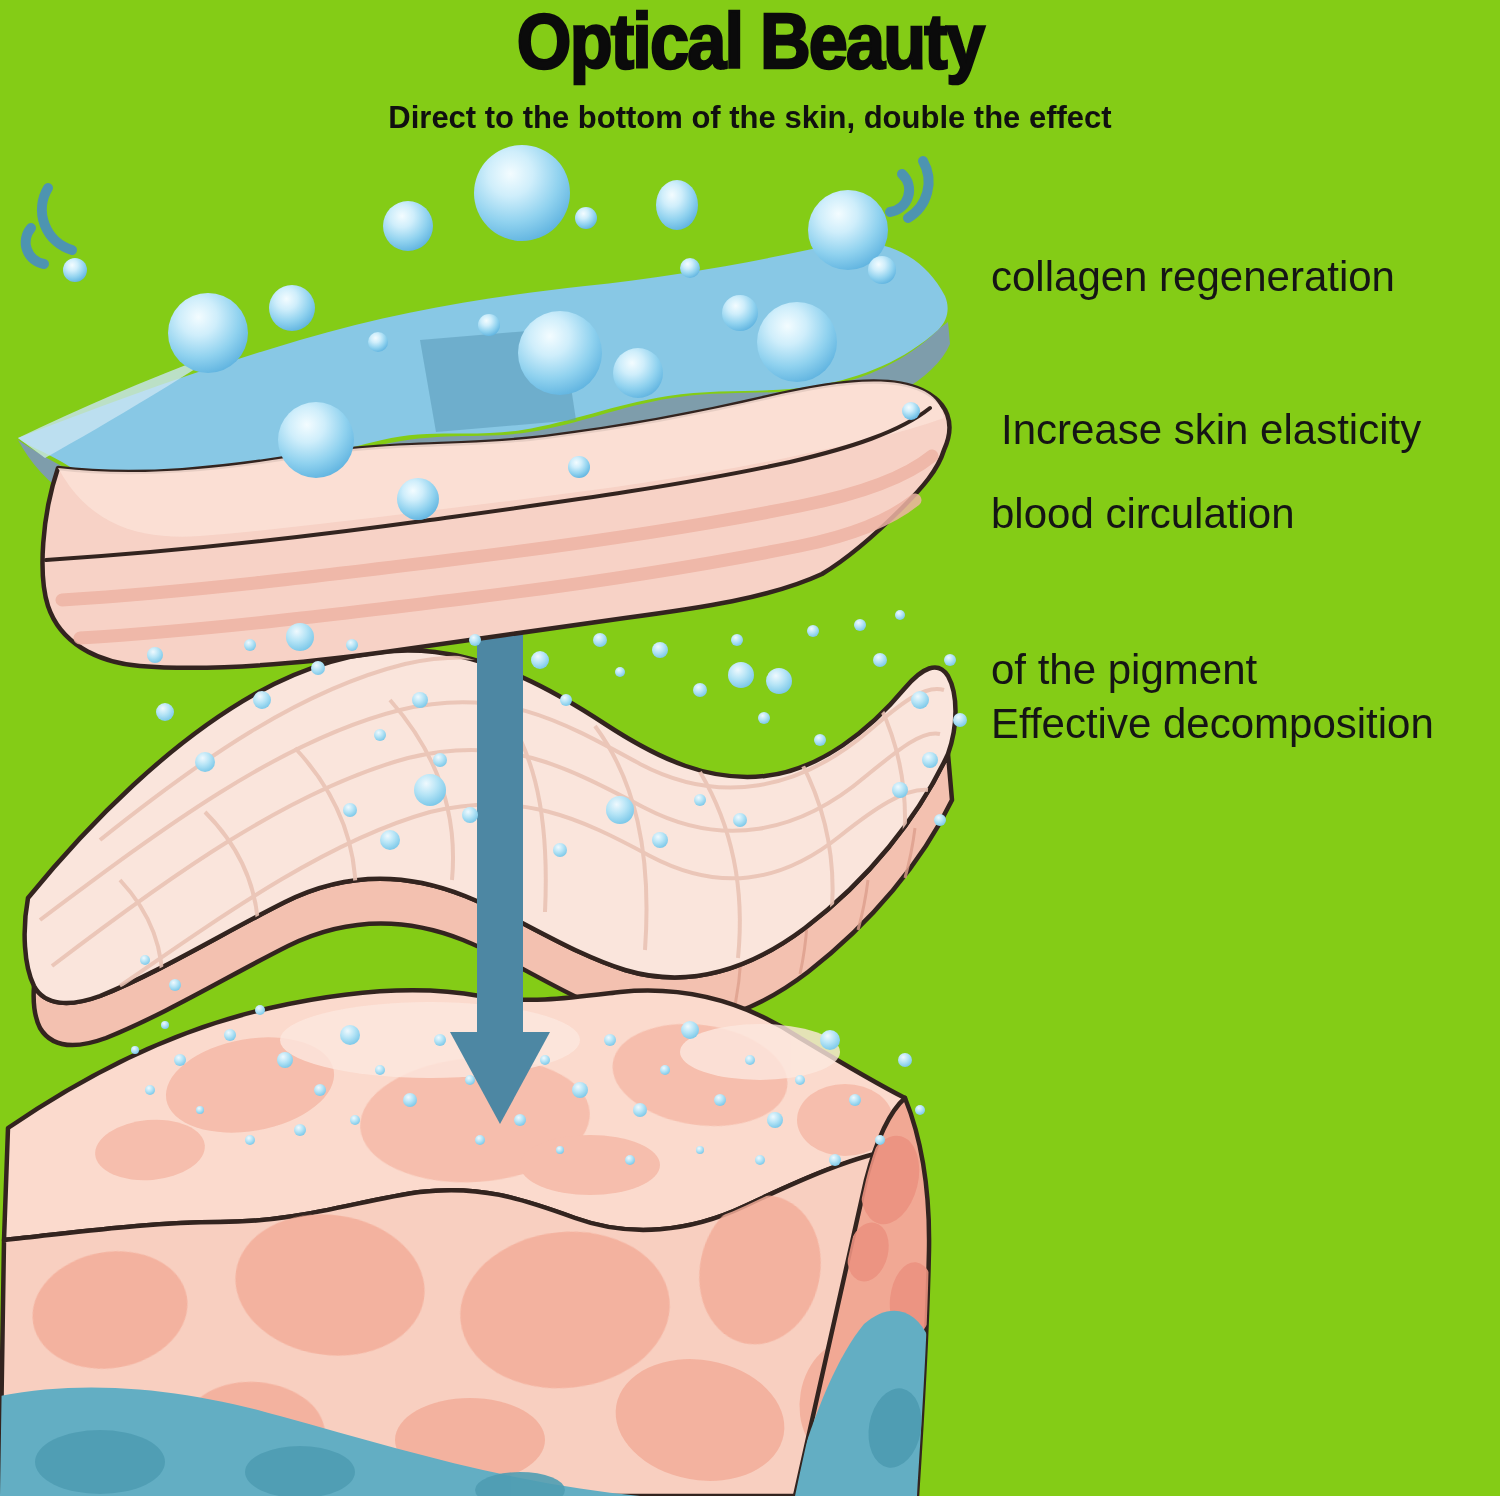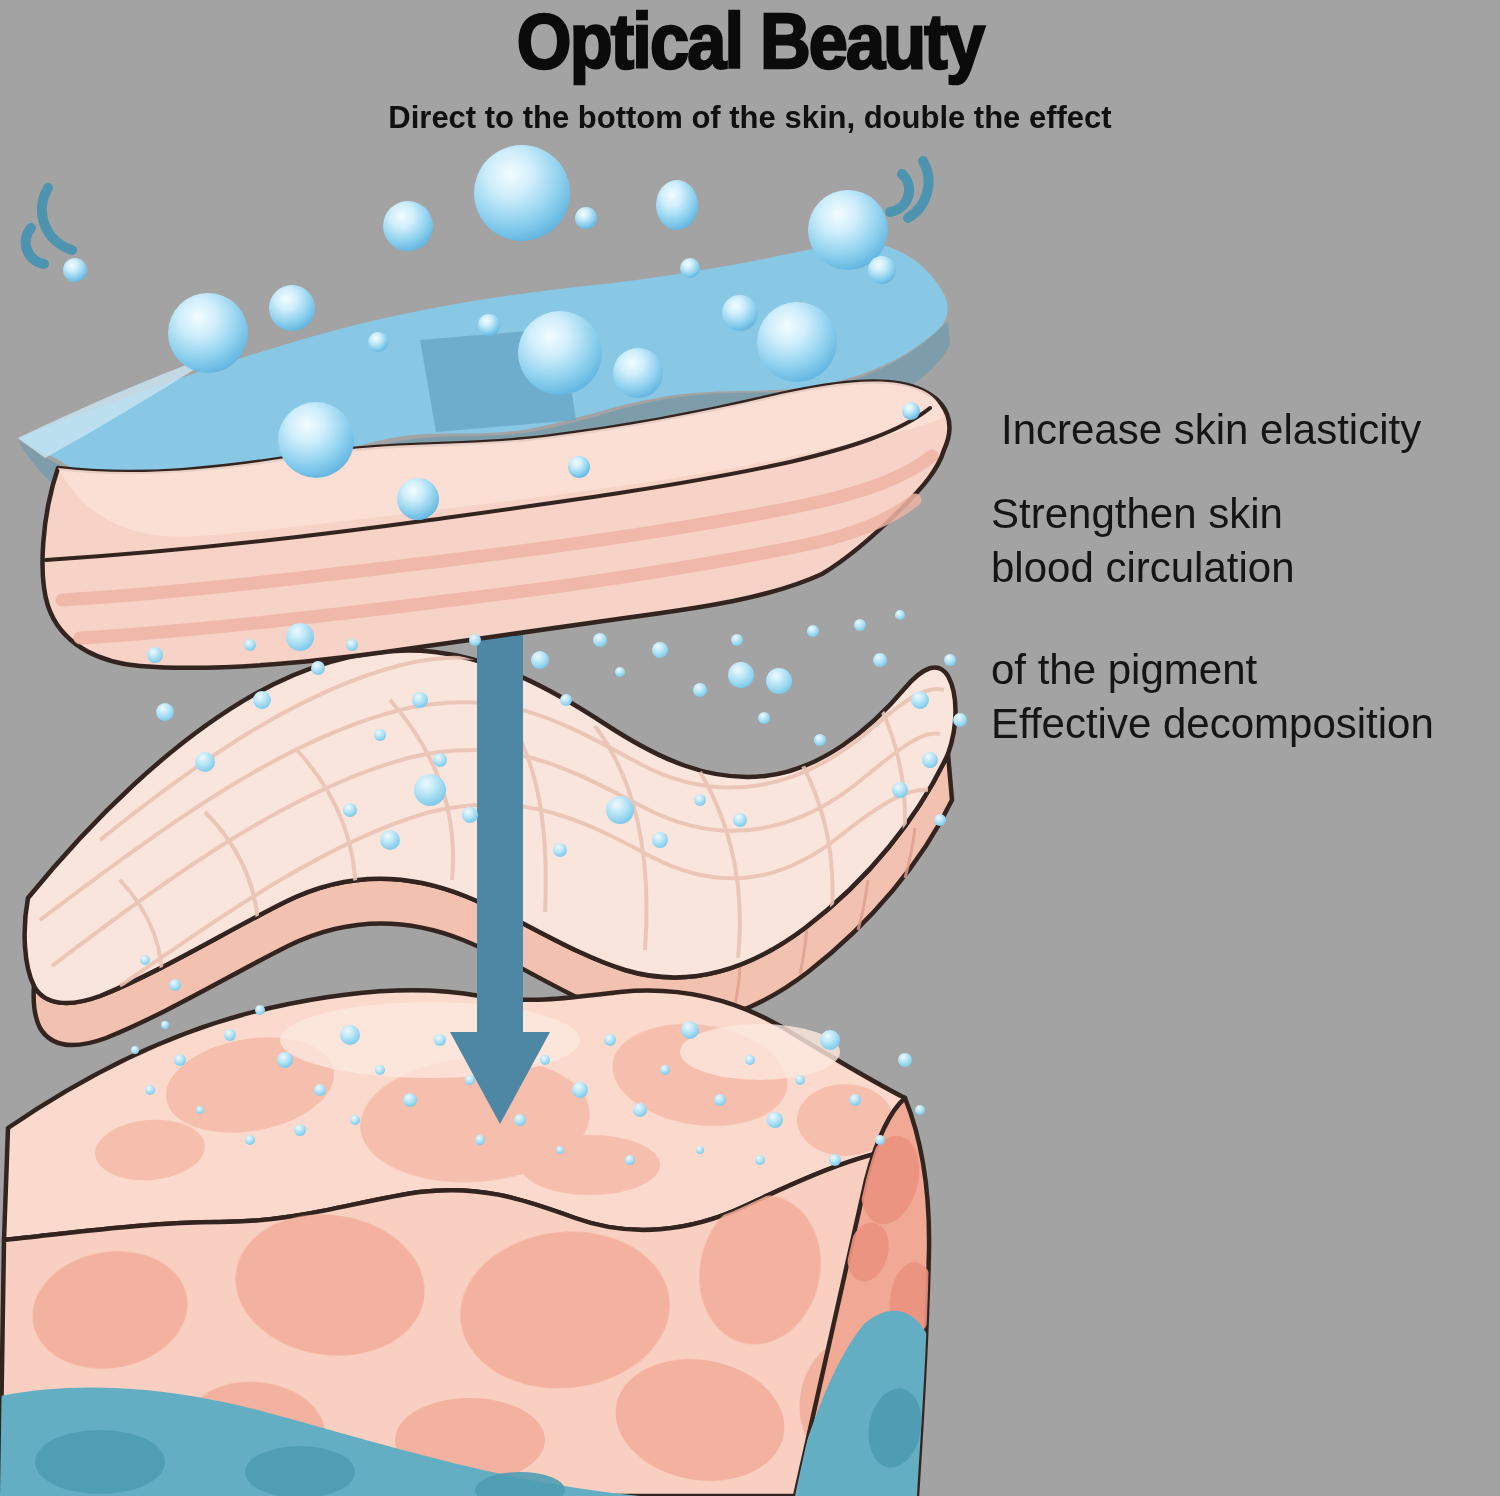--- a/index.html
+++ b/index.html
@@ -1,17 +1,17 @@
 <!DOCTYPE html>
 <html><head>
 <meta charset="utf-8">
 <style>
   html,body{margin:0;padding:0;background:#ffffff;}
   .stage{
-    position:relative;width:1500px;height:1496px;background:#a3a3a3;overflow:hidden;
+    position:relative;width:1500px;height:1496px;background:#84cc16;overflow:hidden;
     font-family:"Liberation Sans",sans-serif;
   }
   .art{position:absolute;inset:0;width:1500px;height:1496px;}
   .title{
     position:absolute;top:-4px;left:0;width:100%;text-align:center;
     font-size:78px;font-weight:900;letter-spacing:-2px;color:#0b0b0b;
     transform:scaleX(.9);-webkit-text-stroke:2.5px #0b0b0b;
     white-space:nowrap;
   }
   .subtitle{
@@ -271,26 +271,26 @@
       <path d="M 890 212 A 22 22 0 0 0 902 174"></path>
       <path d="M 908 218 A 42 42 0 0 0 923 161"></path>
     </g>
   </svg>
 
   <div class="title">Optical Beauty</div>
   <div class="subtitle">Direct to the bottom of the skin, double the effect</div>
 
   <div>
     <div class="benefit b1">
+      <div>collagen regeneration</div>
     </div>
     <div class="benefit b2">
       <div>Increase skin elasticity</div>
     </div>
     <div class="benefit b3">
-      <div>Strengthen skin</div>
       <div>blood circulation</div>
     </div>
     <div class="benefit b4">
       <div>of the pigment</div>
       <div>Effective decomposition</div>
     </div>
   </div>
 
 </div>
 

